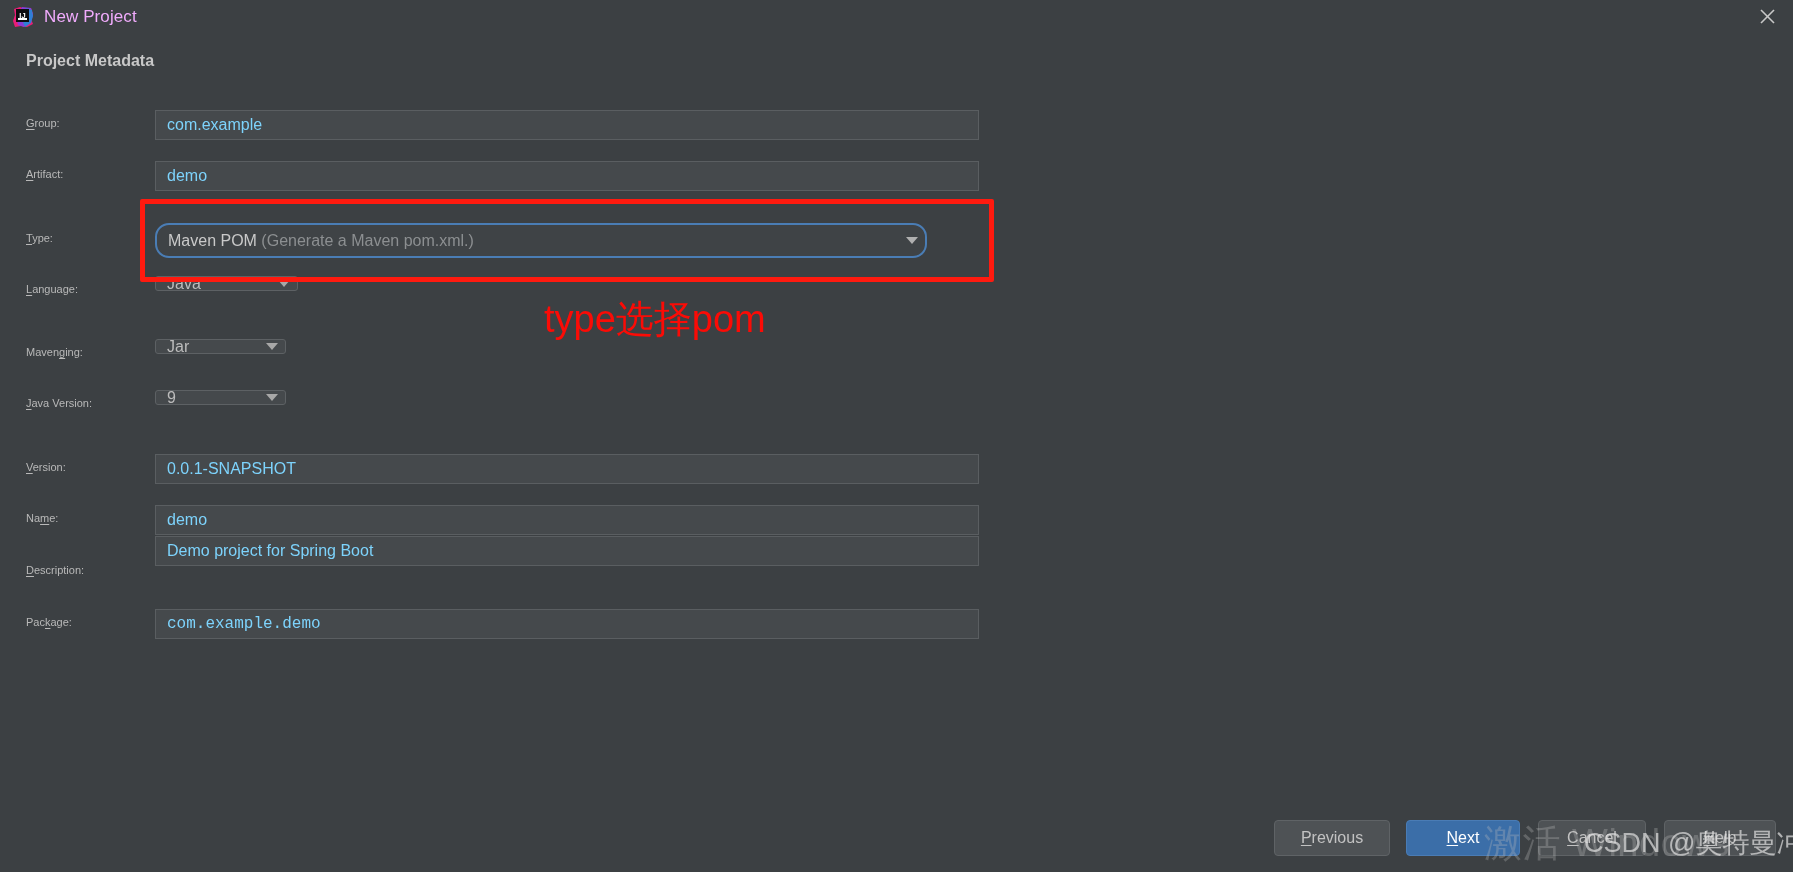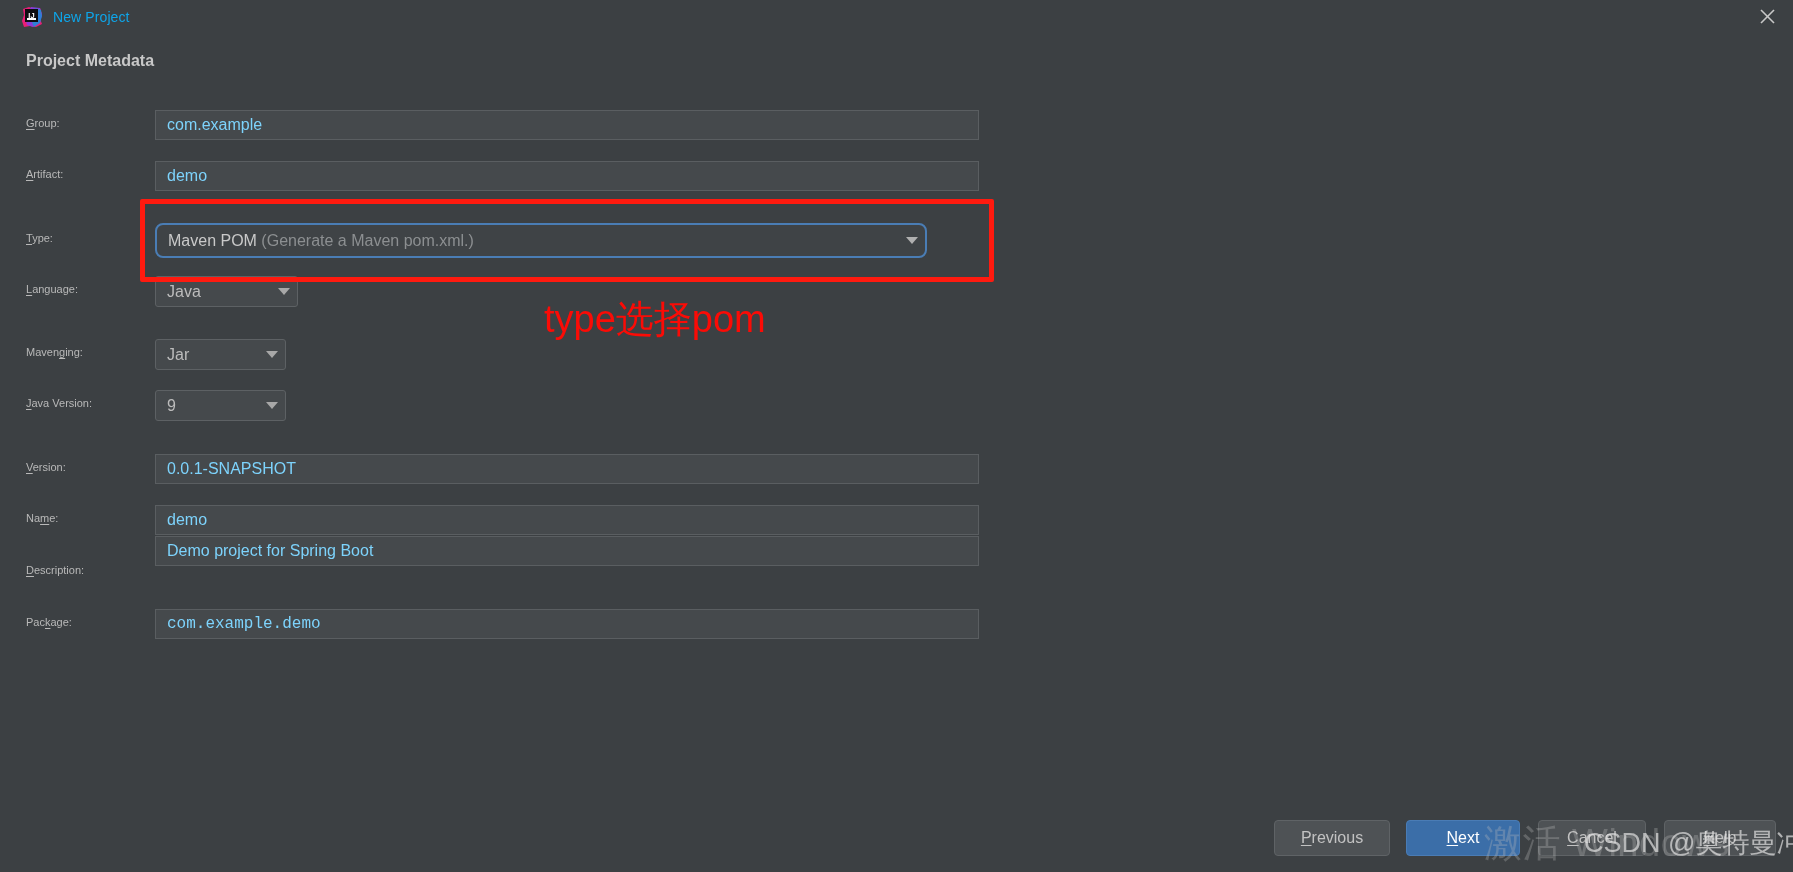--- a/index.html
+++ b/index.html
@@ -21,26 +21,26 @@
   
   .titlebar {
     position: absolute; left: 0; top: 0;
     width: 1793px; height: 33px;
     background: #3c4043;
     display: flex; align-items: center;
   }
   .app-icon {
     position: relative;
     width: 22px; height: 22px;
-    margin-left: 21px; margin-right: 10px;
+    margin-left: 12px; margin-right: 10px;
     flex: 0 0 auto;
   }
   .title-text {
-    font-size: 14px;
-    color: #0ea5e9;
+    font-size: 17px;
+    color: #f0abfc;
     letter-spacing: .1px;
   }
   .close-btn {
     position: absolute; right: 0; top: 0;
     width: 52px; height: 33px;
     display: flex; align-items: center; justify-content: center;
     cursor: pointer;
   }
   .close-btn svg { display: block; }
 
@@ -77,21 +77,21 @@
     padding: 0 0 0 11px;
     line-height: 28px;
     outline: none;
     border-radius: 0;
   }
 
   
   .combo {
     position: absolute;
     left: 155px;
-    height: 31px;
+    height: 15px;
     background: #45494c;
     border: 1px solid #5d6164;
     border-radius: 3px;
     display: flex;
     align-items: center;
     cursor: pointer;
   }
   .combo .cval {
     font-size: 16px;
     color: #bcbcbc;
@@ -112,21 +112,21 @@
     border-top: 7px solid #a8a8a8;
   }
 
   
   .combo-type {
     position: absolute;
     left: 155px; top: 223px;
     width: 772px; height: 35px;
     background: #3f4346;
     border: 2px solid #4a7db5;
-    border-radius: 8px;
+    border-radius: 14px;
     display: flex; align-items: center;
     cursor: pointer;
   }
   .combo-type .ctext {
     padding-left: 11px;
     font-size: 16px;
     color: #c9c9c9;
     white-space: nowrap;
     flex: 1 1 auto;
   }

